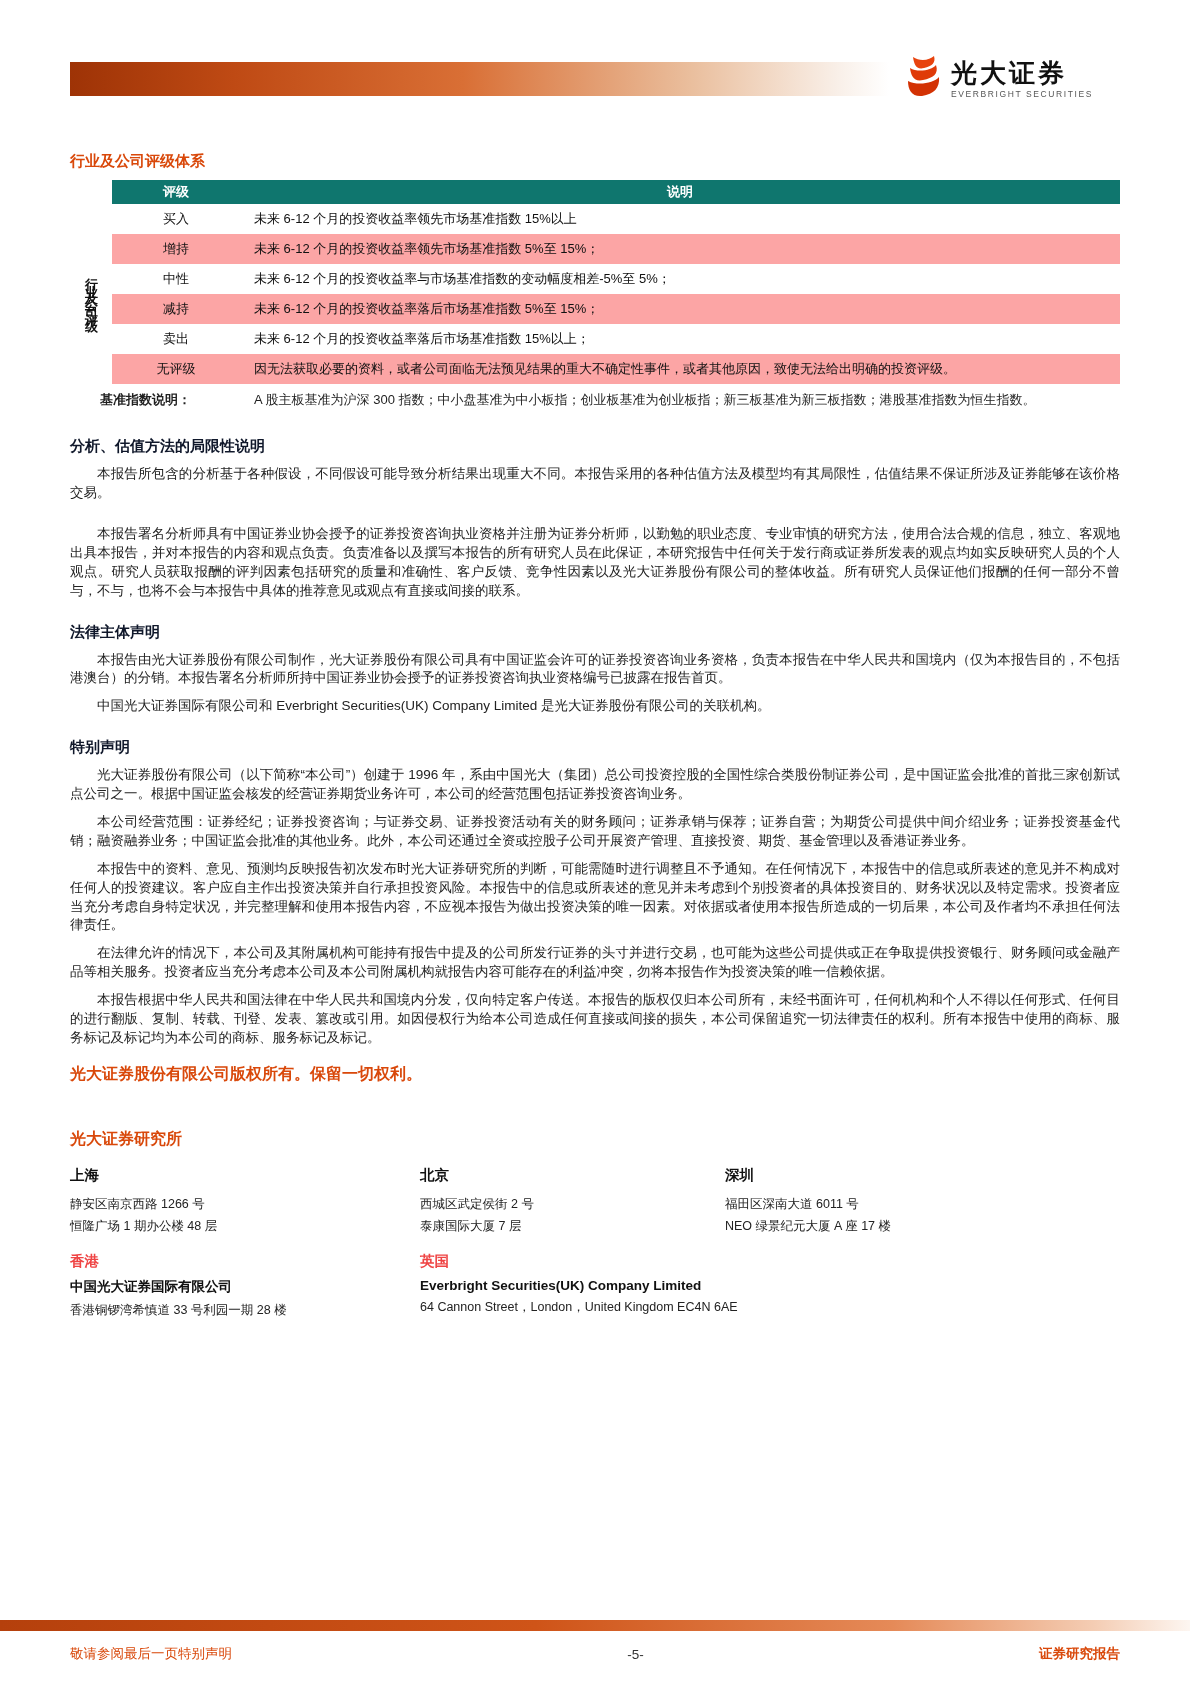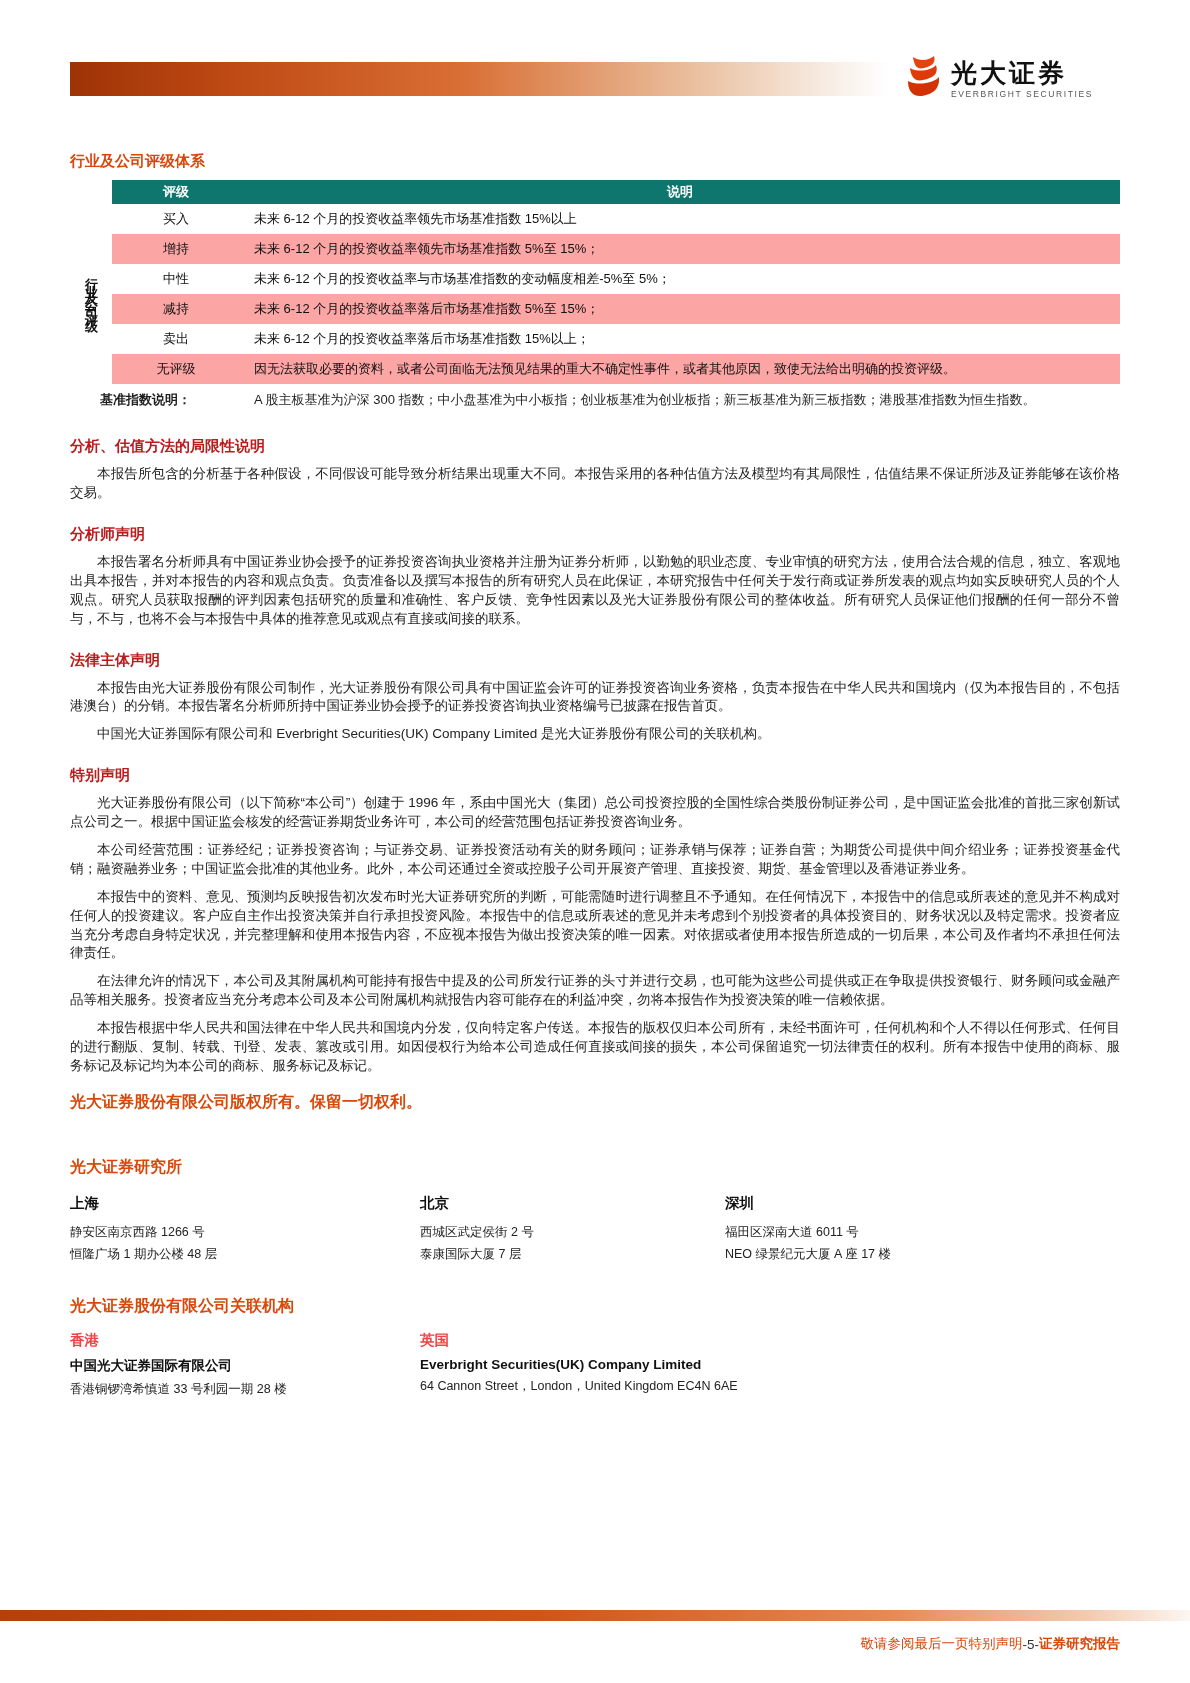--- a/index.html
+++ b/index.html
@@ -32,21 +32,21 @@
   .side-vert { writing-mode:vertical-rl; text-orientation:upright; font-weight:bold; font-size:13px; letter-spacing:7px; color:#111; }
   td.rating-cell { text-align:center; height:30px; font-size:13px; color:#111; }
   td.desc-cell { padding:6px 10px 6px 14px; text-align:left; line-height:1.35; color:#111; }
   tr.shade td.rating-cell, tr.shade td.desc-cell { background:#fca5a5; }
   tr.bench td { background:#fff; vertical-align:top; padding-top:7px; padding-bottom:6px; }
   td.bench-label { font-weight:bold; padding-left:30px; white-space:nowrap; }
   td.bench-desc { padding-left:14px; line-height:1.4; }
 
   
   .section { margin-top:22px; }
-  .section h2 { color:#b91c1c; font-weight:bold; font-size:15px; margin-bottom:9px; }
+  .section h2 { color:#0f172a; font-weight:bold; font-size:15px; margin-bottom:9px; }
   .section p {
     font-size:13.5px; line-height:1.4; text-align:justify; text-indent:2em;
     color:#222; margin-bottom:9px;
   }
   .copyright { color:#d9480a; font-weight:bold; font-size:16px; margin-top:16px; }
 
   
   .inst-title { color:#d9480a; font-weight:bold; font-size:16px; margin-top:44px; }
   .office-grid { display:grid; grid-template-columns:350px 305px 1fr; margin-top:16px; }
   .office .city { font-weight:bold; font-size:14.5px; color:#111; margin-bottom:9px; }
@@ -56,21 +56,21 @@
   .aff .region { font-weight:bold; font-size:14.5px; color:#ef4444; margin-bottom:7px; }
   .aff .name { font-weight:bold; font-size:13.5px; color:#111; margin-bottom:6px; }
   .aff .addr { font-size:12.5px; color:#222; }
 
   
   .footer { position:absolute; left:0; right:0; bottom:0; }
   .footer-bar {
     height:11px; width:100%;
     background: linear-gradient(90deg,#b5400c 0%, #cf5418 45%, #e58a58 75%, #f4cdb4 92%, #fdf6f1 100%);
   }
-  .footer-text { display:flex; justify-content:flex-end; align-items:center; padding:14px 70px 30px; font-size:13.5px; }
+  .footer-text { display:flex; justify-content:space-between; align-items:center; padding:14px 70px 20px; font-size:13.5px; }
   .footer-left { color:#d9480a; }
   .footer-center { color:#333; }
   .footer-right { color:#d9480a; font-weight:bold; }
 </style>
 </head>
 <body>
 
 <div class="page">
 
   <div class="brand-row">
@@ -138,21 +138,20 @@
       </tr>
     </tbody>
       </table>
 
     <div class="section">
       <h2>分析、估值方法的局限性说明</h2>
       <p>本报告所包含的分析基于各种假设，不同假设可能导致分析结果出现重大不同。本报告采用的各种估值方法及模型均有其局限性，估值结果不保证所涉及证券能够在该价格交易。</p>
     </div>
 
     <div class="section">
-      <h2>分析师声明</h2>
       <p>本报告署名分析师具有中国证券业协会授予的证券投资咨询执业资格并注册为证券分析师，以勤勉的职业态度、专业审慎的研究方法，使用合法合规的信息，独立、客观地出具本报告，并对本报告的内容和观点负责。负责准备以及撰写本报告的所有研究人员在此保证，本研究报告中任何关于发行商或证券所发表的观点均如实反映研究人员的个人观点。研究人员获取报酬的评判因素包括研究的质量和准确性、客户反馈、竞争性因素以及光大证券股份有限公司的整体收益。所有研究人员保证他们报酬的任何一部分不曾与，不与，也将不会与本报告中具体的推荐意见或观点有直接或间接的联系。</p>
     </div>
 
     <div class="section">
       <h2>法律主体声明</h2>
       <p>本报告由光大证券股份有限公司制作，光大证券股份有限公司具有中国证监会许可的证券投资咨询业务资格，负责本报告在中华人民共和国境内（仅为本报告目的，不包括港澳台）的分销。本报告署名分析师所持中国证券业协会授予的证券投资咨询执业资格编号已披露在报告首页。</p>
       <p>中国光大证券国际有限公司和 Everbright Securities(UK) Company Limited 是光大证券股份有限公司的关联机构。</p>
     </div>
 
     <div class="section">
@@ -184,21 +183,20 @@
       </div>
       <div class="office">
         <div class="city">深圳</div>
         <div class="addr">
           <div>福田区深南大道 6011 号</div>
           <div>NEO 绿景纪元大厦 A 座 17 楼</div>
         </div>
       </div>
     </div>
 
-    <div class="aff-title">光大证券股份有限公司关联机构</div>
     <div class="aff-grid">
       <div class="aff">
         <div class="region">香港</div>
         <div class="name">中国光大证券国际有限公司</div>
         <div class="addr">香港铜锣湾希慎道 33 号利园一期 28 楼</div>
       </div>
       <div class="aff">
         <div class="region">英国</div>
         <div class="name">Everbright Securities(UK) Company Limited</div>
         <div class="addr">64 Cannon Street，London，United Kingdom EC4N 6AE</div>

